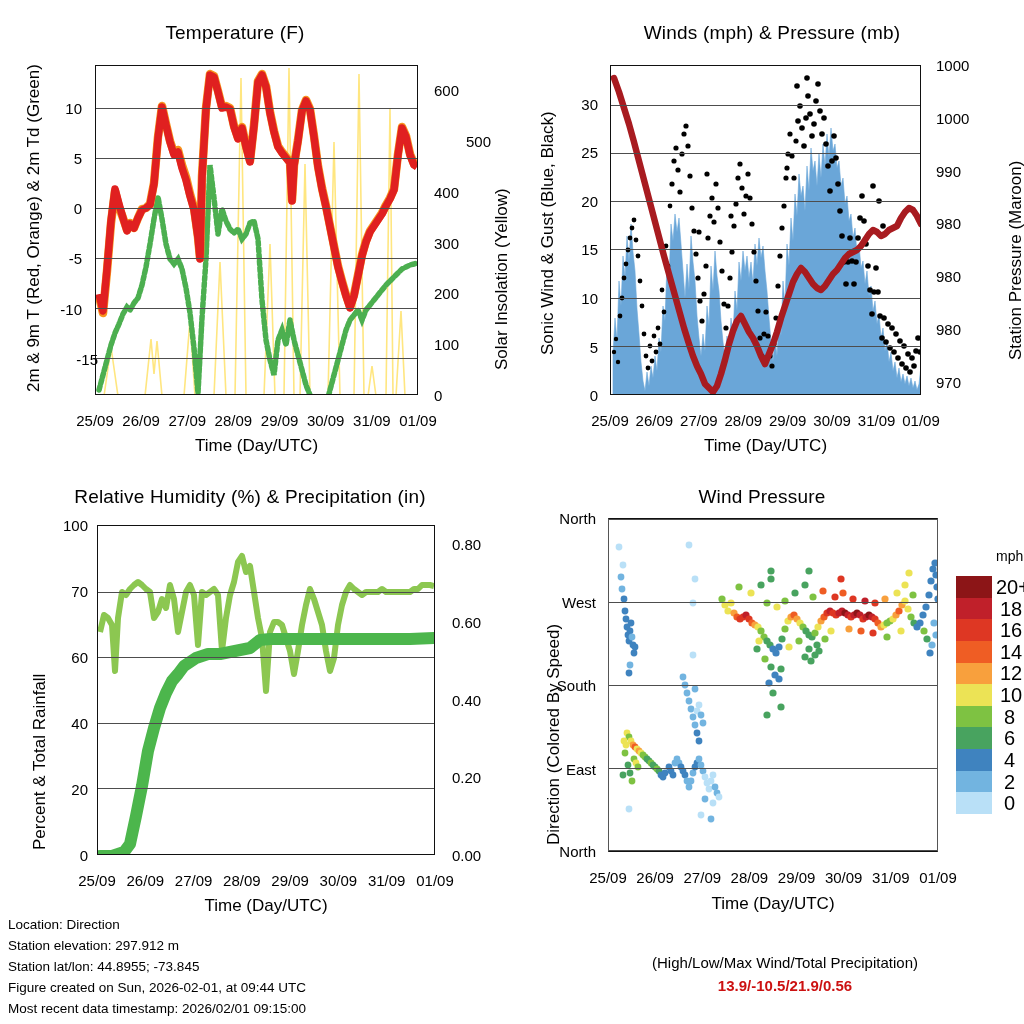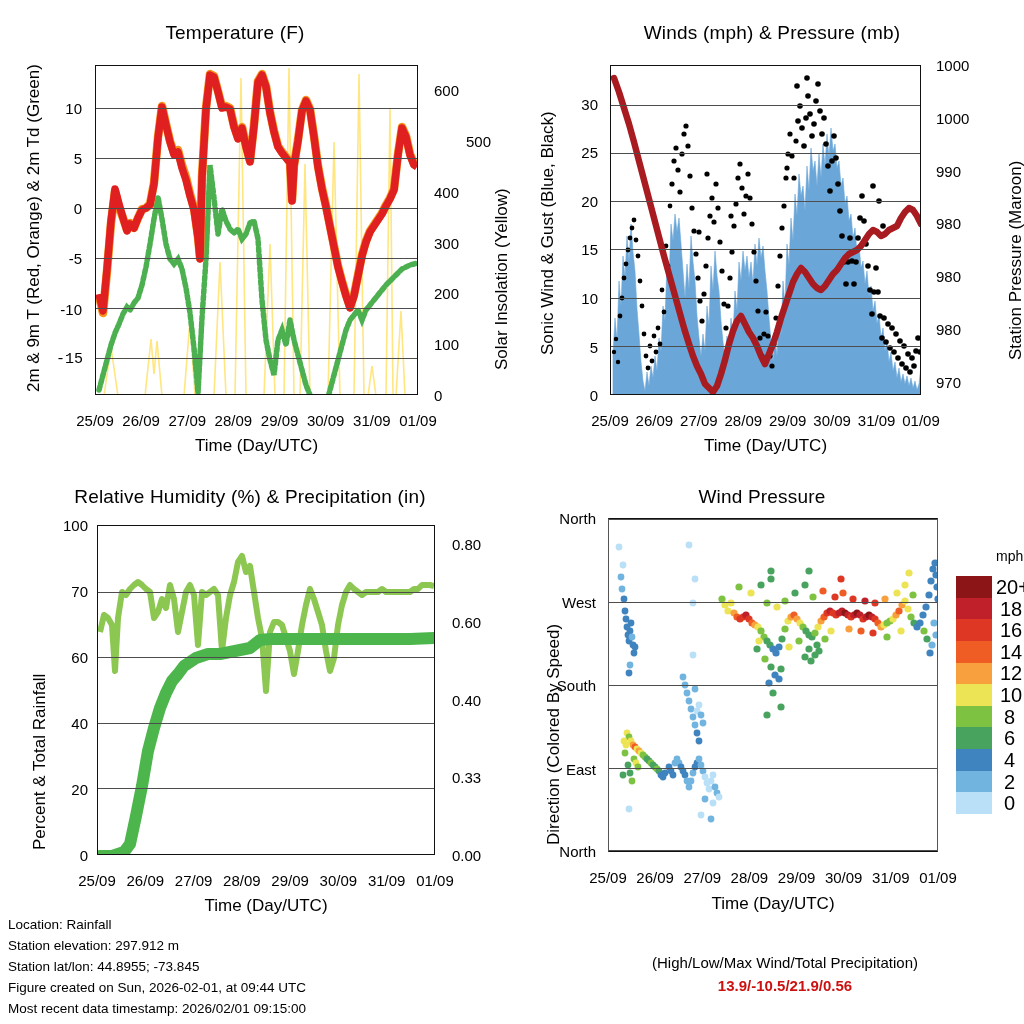--- a/index.html
+++ b/index.html
@@ -130,21 +130,21 @@
 
         <path fill="none" stroke="#e02020" stroke-width="7.5" stroke-linejoin="round" d="M3,228 L7,245 L11,203 L15,155 L19,123 L23,138 L27,152 L31,165 L34,158 L38,162 L42,152 L46,144 L50,142 L54,139 L58,118 L62,72 L66,41 L70,59 L74,76 L78,89 L82,86 L86,102 L90,114 L94,130 L98,144 L102,172 L104,193 L106,112 L110,43 L114,9 L118,11 L122,26 L126,42 L130,41 L134,43 L138,61 L142,73 L146,62 L150,81 L154,96 L158,60 L162,16 L166,9 L170,21 L174,47 L178,66 L182,81 L186,87 L190,92 L194,97 L196,135 L198,100 L202,75 L206,45 L210,35 L214,44 L218,71 L222,101 L226,123 L230,141 L234,161 L238,181 L242,201 L246,216 L250,230 L254,242 L258,230 L262,210 L266,190 L270,176 L274,166 L278,160 L282,154 L286,148 L290,140 L294,133 L298,124 L302,89 L306,62 L310,71 L314,89 L318,99 L321,101"></path>
       </svg>
     </div>
 
     <div class="ylab-left" style="left:40px;width:42px;top:107.6px;">10</div>
     <div class="ylab-left" style="left:40px;width:42px;top:157.7px;">5</div>
     <div class="ylab-left" style="left:40px;width:42px;top:207.9px;">0</div>
     <div class="ylab-left" style="left:40px;width:42px;top:258.4px;">-5</div>
     <div class="ylab-left" style="left:40px;width:42px;top:308.5px;">-10</div>
-    <div class="ylab-left" style="left:41px;width:42px;top:358.7px;font-family:Liberation Mono, monospace;">-15</div>
+    <div class="ylab-left" style="left:56px;width:42px;top:358.7px;">-15</div>
 
     <div class="ylab-right" style="left:434px;top:90.4px;">600</div>
     <div class="ylab-right" style="left:434px;top:141.2px;margin-left:32px;">500</div>
     <div class="ylab-right" style="left:434px;top:192.1px;">400</div>
     <div class="ylab-right" style="left:434px;top:242.5px;">300</div>
     <div class="ylab-right" style="left:434px;top:293.4px;">200</div>
     <div class="ylab-right" style="left:434px;top:344.2px;">100</div>
     <div class="ylab-right" style="left:434px;top:395px;">0</div>
 
     <div class="xlab" style="left:95px;top:412px;">25/09</div>
@@ -488,21 +488,21 @@
     <div class="ylab-left" style="left:42px;width:46px;top:65px;">100</div>
     <div class="ylab-left" style="left:42px;width:46px;top:131px;">70</div>
     <div class="ylab-left" style="left:42px;width:46px;top:197px;">60</div>
     <div class="ylab-left" style="left:42px;width:46px;top:263px;">40</div>
     <div class="ylab-left" style="left:42px;width:46px;top:329px;">20</div>
     <div class="ylab-left" style="left:42px;width:46px;top:395px;">0</div>
 
     <div class="ylab-right" style="left:452px;top:84.4px;">0.80</div>
     <div class="ylab-right" style="left:452px;top:162.1px;">0.60</div>
     <div class="ylab-right" style="left:452px;top:239.7px;">0.40</div>
-    <div class="ylab-right" style="left:452px;top:317.4px;">0.33</div>
+    <div class="ylab-right" style="left:452px;top:317.4px;">0.20</div>
     <div class="ylab-right" style="left:452px;top:395px;">0.00</div>
 
     <div class="xlab" style="left:97px;top:412px;">25/09</div>
     <div class="xlab" style="left:145.3px;top:412px;">26/09</div>
     <div class="xlab" style="left:193.6px;top:412px;">27/09</div>
     <div class="xlab" style="left:241.9px;top:412px;">28/09</div>
     <div class="xlab" style="left:290.1px;top:412px;">29/09</div>
     <div class="xlab" style="left:338.4px;top:412px;">30/09</div>
     <div class="xlab" style="left:386.7px;top:412px;">31/09</div>
     <div class="xlab" style="left:435px;top:412px;">01/09</div>
@@ -825,21 +825,21 @@
   <div class="cblab" style="left:1000px;top:630.1px;">16</div>
   <div class="cblab" style="left:1000px;top:651.7px;">14</div>
   <div class="cblab" style="left:1000px;top:673.4px;">12</div>
   <div class="cblab" style="left:1000px;top:695px;">10</div>
   <div class="cblab" style="left:1004px;top:716.6px;">8</div>
   <div class="cblab" style="left:1004px;top:738.3px;">6</div>
   <div class="cblab" style="left:1004px;top:759.9px;">4</div>
   <div class="cblab" style="left:1004px;top:781.5px;">2</div>
   <div class="cblab" style="left:1004px;top:803.2px;">0</div>
 
-  <div class="footL" style="top:918px;">Location: Rainfall</div>
+  <div class="footL" style="top:918px;">Location: Direction</div>
   <div class="footL" style="top:939px;">Station elevation: 297.912 m</div>
   <div class="footL" style="top:960px;">Station lat/lon: 44.8955; -73.845</div>
   <div class="footL" style="top:981px;">Figure created on Sun, 2026-02-01, at 09:44 UTC</div>
   <div class="footL" style="top:1002px;">Most recent data timestamp: 2026/02/01 09:15:00</div>
 
   <div class="footR" style="left:620px;width:330px;top:954px;">(High/Low/Max Wind/Total Precipitation)</div>
   <div class="footR extremes" style="left:620px;width:330px;top:977px;">13.9/-10.5/21.9/0.56</div>
 
 </div>
 

